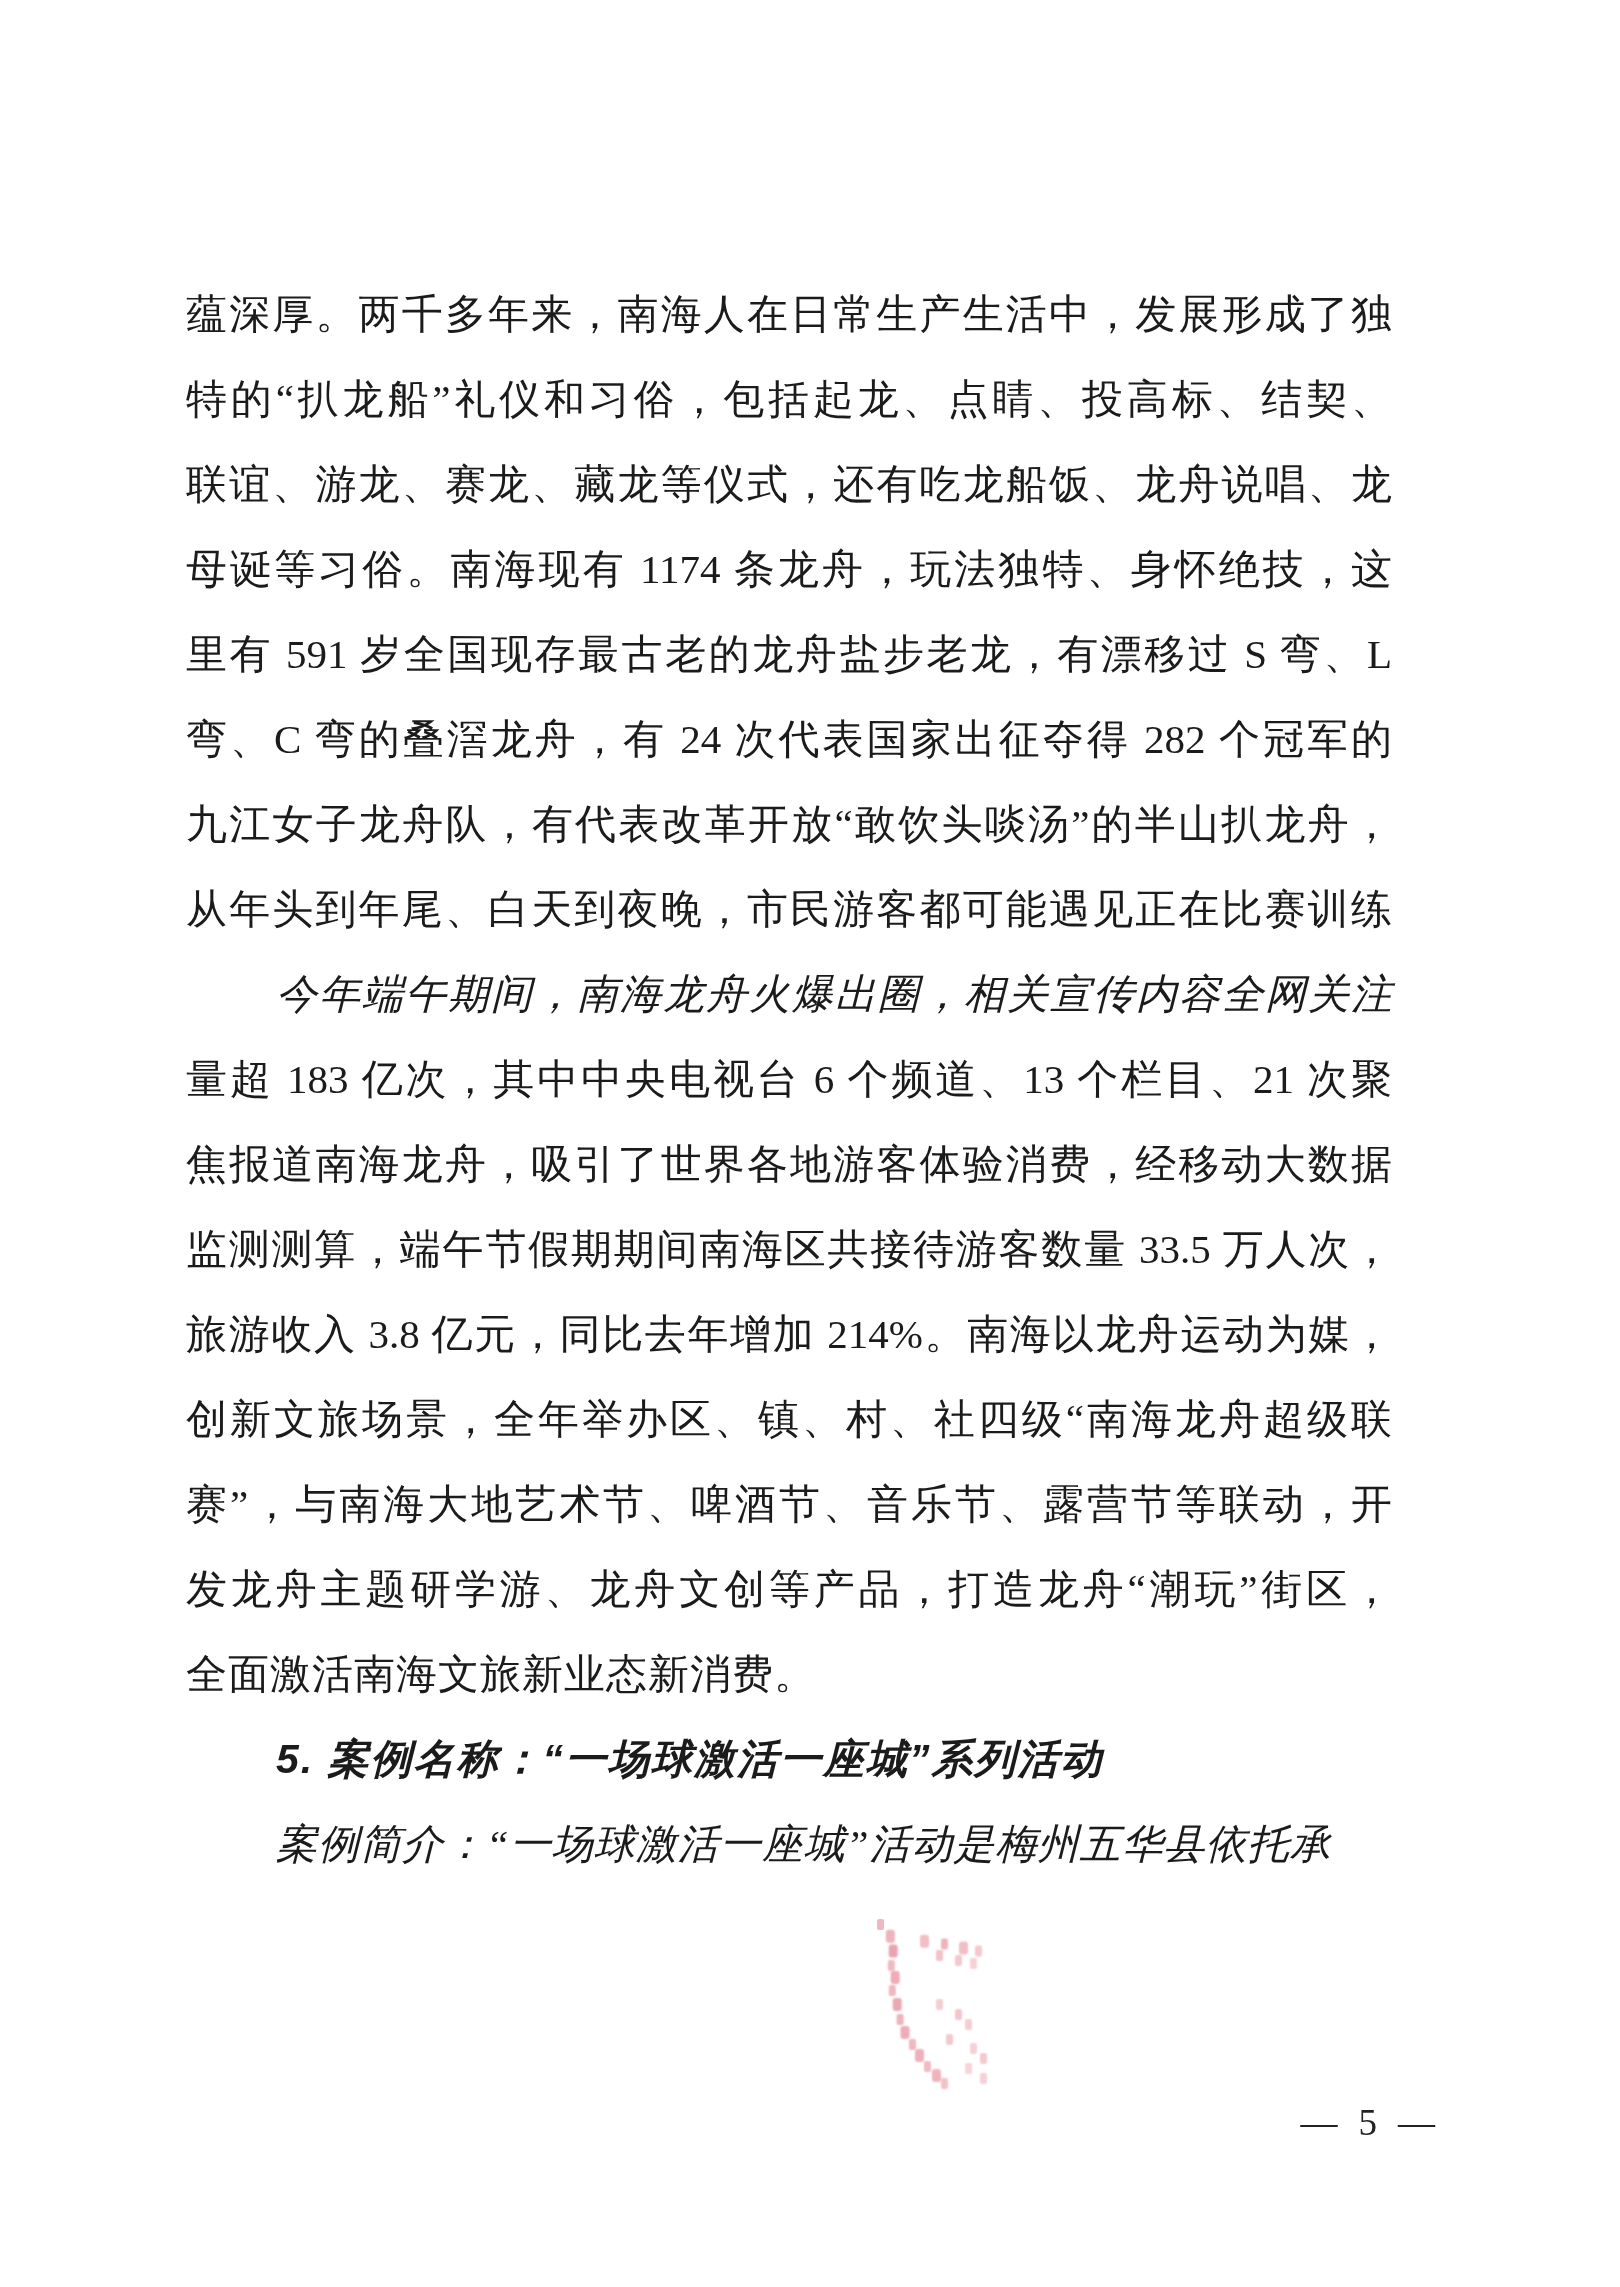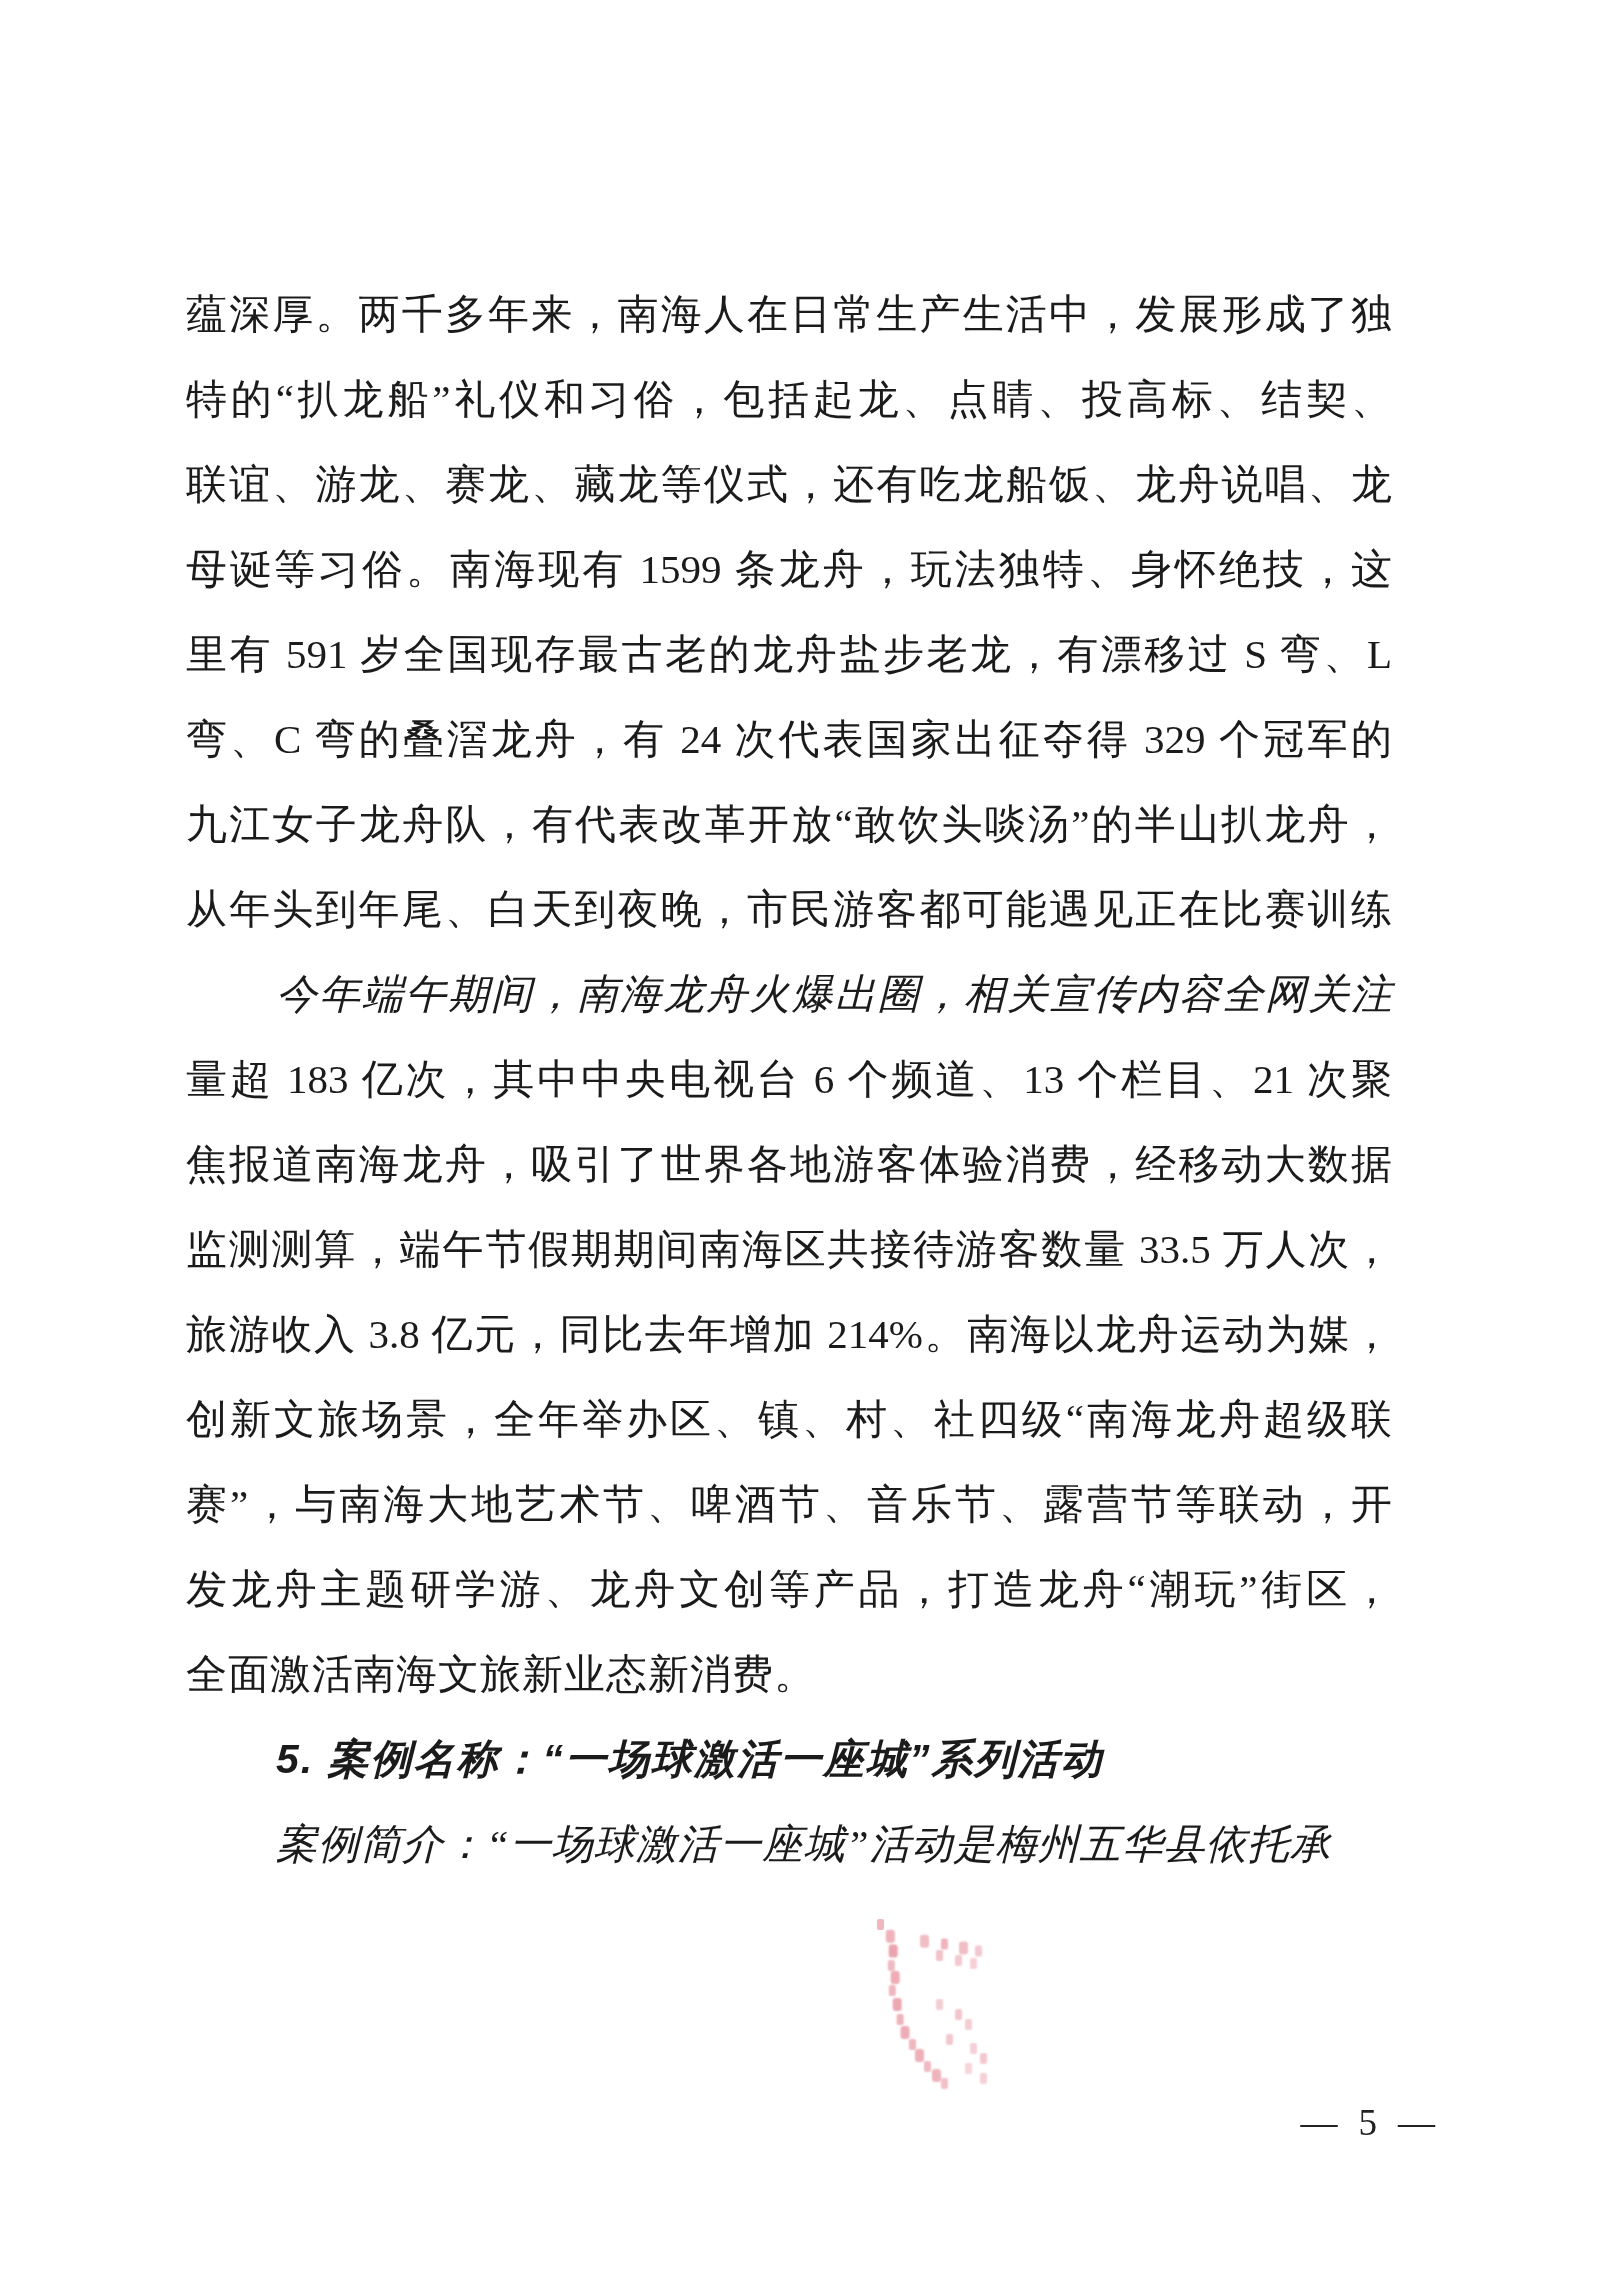--- a/index.html
+++ b/index.html
@@ -88,23 +88,23 @@
 </style>
 </head>
 <body>
 
 <div class="page">
 
   <div class="textblock">
     <div class="ln j">蕴深厚。两千多年来，南海人在日常生产生活中，发展形成了独</div>
     <div class="ln j">特的“扒龙船”礼仪和习俗，包括起龙、点睛、投高标、结契、</div>
     <div class="ln j">联谊、游龙、赛龙、藏龙等仪式，还有吃龙船饭、龙舟说唱、龙</div>
-    <div class="ln j">母诞等习俗。南海现有 1599 条龙舟，玩法独特、身怀绝技，这</div>
+    <div class="ln j">母诞等习俗。南海现有 1174 条龙舟，玩法独特、身怀绝技，这</div>
     <div class="ln j">里有 591 岁全国现存最古老的龙舟盐步老龙，有漂移过 S 弯、L</div>
-    <div class="ln j">弯、C 弯的叠滘龙舟，有 24 次代表国家出征夺得 329 个冠军的</div>
+    <div class="ln j">弯、C 弯的叠滘龙舟，有 24 次代表国家出征夺得 282 个冠军的</div>
     <div class="ln j">九江女子龙舟队，有代表改革开放“敢饮头啖汤”的半山扒龙舟，</div>
     <div class="ln j">从年头到年尾、白天到夜晚，市民游客都可能遇见正在比赛训练</div>
     <div class="ln j ind">今年端午期间，南海龙舟火爆出圈，相关宣传内容全网关注</div>
     <div class="ln j">量超 183 亿次，其中中央电视台 6 个频道、13 个栏目、21 次聚</div>
     <div class="ln j">焦报道南海龙舟，吸引了世界各地游客体验消费，经移动大数据</div>
     <div class="ln j">监测测算，端午节假期期间南海区共接待游客数量 33.5 万人次，</div>
     <div class="ln j">旅游收入 3.8 亿元，同比去年增加 214%。南海以龙舟运动为媒，</div>
     <div class="ln j">创新文旅场景，全年举办区、镇、村、社四级“南海龙舟超级联</div>
     <div class="ln j">赛”，与南海大地艺术节、啤酒节、音乐节、露营节等联动，开</div>
     <div class="ln j">发龙舟主题研学游、龙舟文创等产品，打造龙舟“潮玩”街区，</div>

